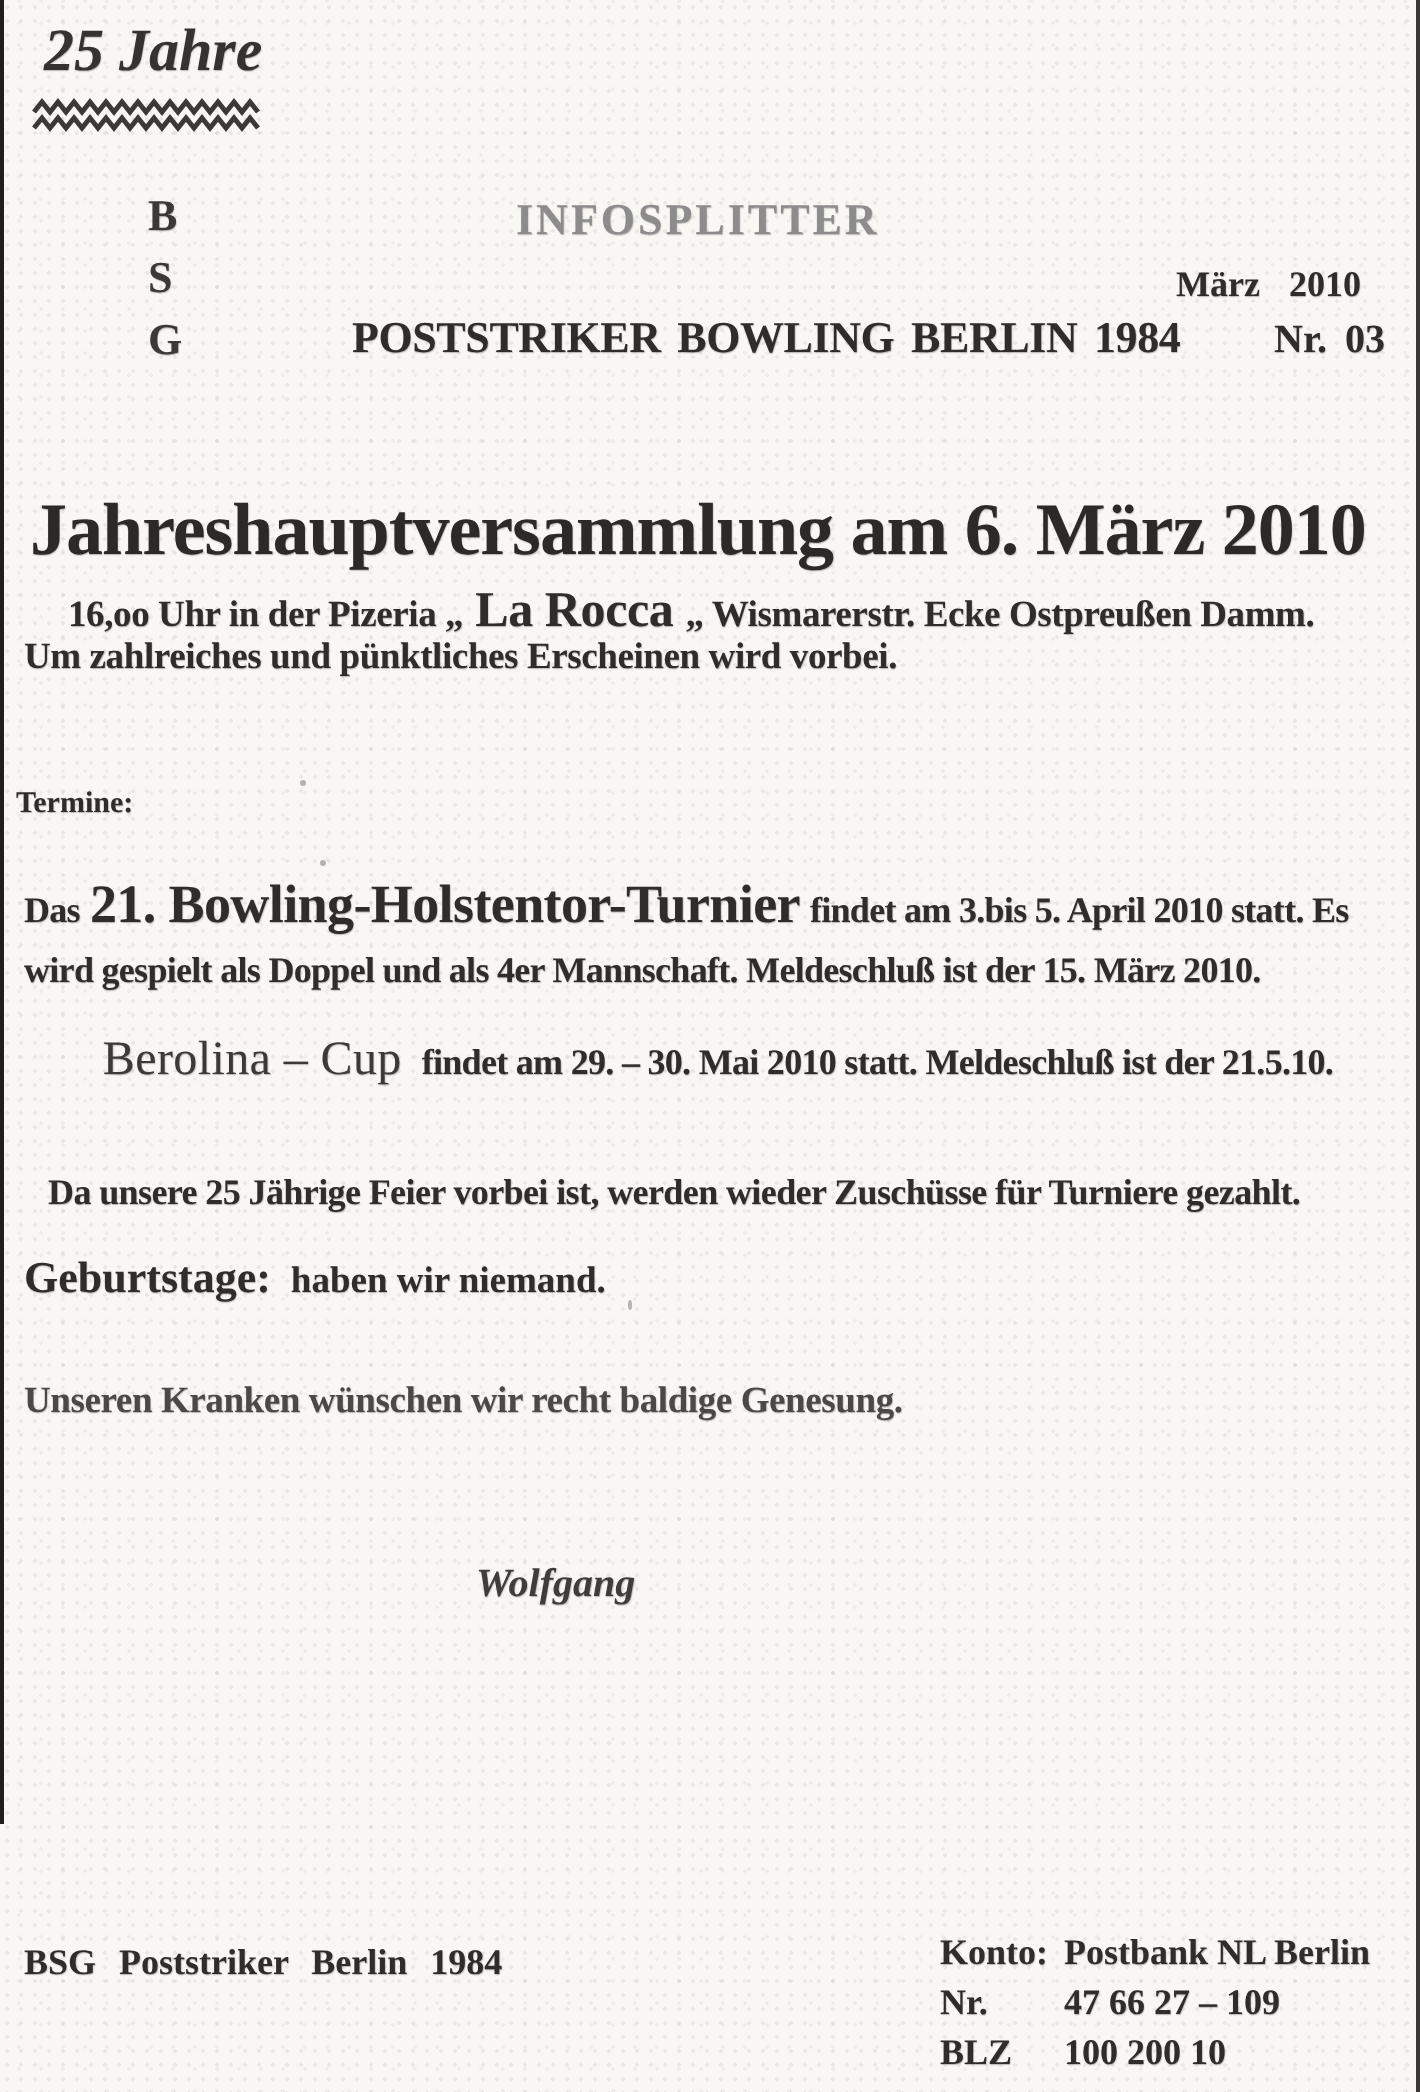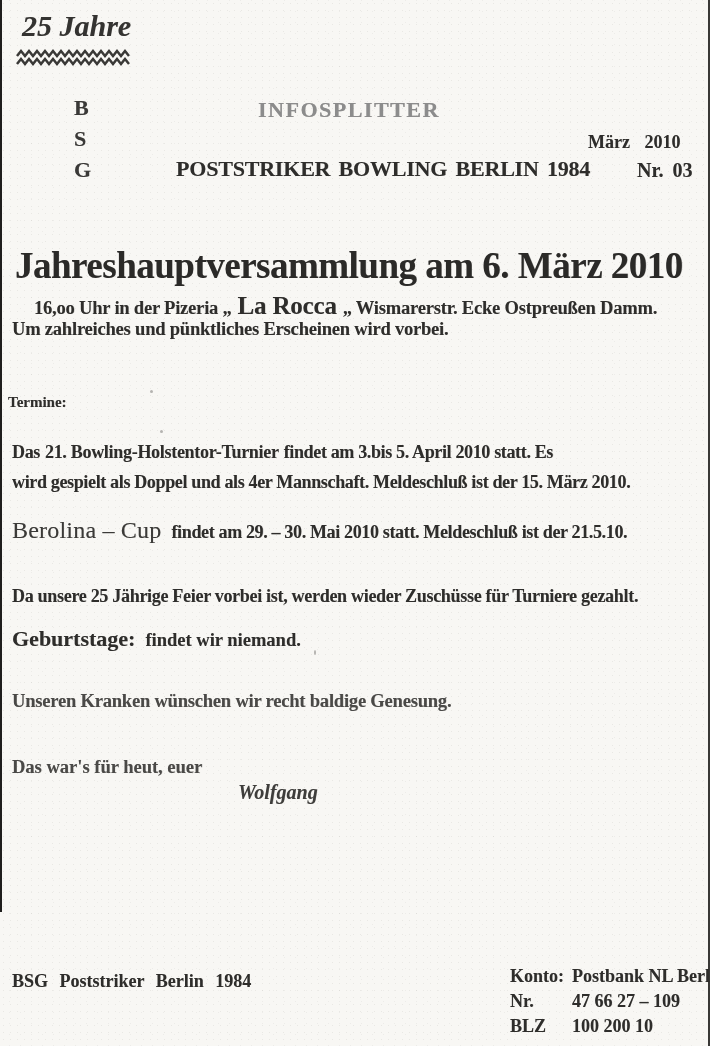--- a/index.html
+++ b/index.html
@@ -82,30 +82,30 @@
     left: 12px; top: 317px;
     font-size: 18.5px; line-height: 25px; font-weight: 700;
     white-space: nowrap; letter-spacing: -0.2px;
   }
   .termine {
     left: 8px; top: 389px;
     font-size: 15px; line-height: 26px; font-weight: 700;
   }
   .event1 { left: 12px; top: 437px; width: 694px; font-weight: 700; }
   .event1 .line { font-size: 18px; line-height: 30px; letter-spacing: -0.35px; white-space: nowrap; }
-  .event-name-big { font-size: 18px; margin: 0 5px; letter-spacing: -0.3px; }
-
-  .event2 { left: 12px; top: 515px; width: 694px; }
+  .event-name-big { font-size: 27px; margin: 0 5px; letter-spacing: -0.3px; }
+
+  .event2 { left: 12px; top: 515px; width: 694px; text-align: center; }
   .event2 .line1 { line-height: 30px; white-space: nowrap; }
   .berolina-name { font-size: 24px; font-weight: 400; color: #3b3a38; letter-spacing: 0.2px; }
   .event2 .rest { font-size: 18px; font-weight: 700; letter-spacing: -0.35px; margin-left: 10px; }
   .event2 .line2 { font-size: 18px; font-weight: 700; line-height: 28px; letter-spacing: -0.2px; color: #3d3c3a; }
 
   .subsidy {
-    left: 12px; top: 584px;
+    left: 24px; top: 584px;
     font-size: 18px; line-height: 25px; font-weight: 700;
     letter-spacing: -0.3px; white-space: nowrap; text-align: center;
   }
   .birthdays { left: 12px; top: 624px; line-height: 30px; white-space: nowrap; }
   .birthdays-label { font-size: 22px; font-weight: 700; }
   .birthdays-text { font-size: 18.5px; font-weight: 700; margin-left: 10px; }
 
   .get-well {
     left: 12px; top: 689px;
     font-size: 18.5px; line-height: 25px; font-weight: 700;
@@ -127,21 +127,21 @@
     left: 12px; top: 969px;
     font-size: 18px; line-height: 24px; font-weight: 700;
     word-spacing: 7px; white-space: nowrap;
   }
   .bank {
     left: 470px; top: 964px;
     font-size: 18px; line-height: 25px; font-weight: 700;
     white-space: nowrap;
   }
   .bank-row { display: flex; }
-  .bank-label { width: 62px; margin-left: 40px; }
+  .bank-label { width: 62px; }
 </style>
 </head>
 <body>
 
 <div class="page">
 
   <div class="abs edge-left"></div>
   <div class="abs edge-right"></div>
   <div class="abs speck" style="left:150px; top:390px; width:3px; height:3px;"></div>
   <div class="abs speck" style="left:160px; top:430px; width:3px; height:3px;"></div>
@@ -185,26 +185,25 @@
 
   <div class="abs event2">
     <div class="line1">
       <span class="berolina-name">Berolina – Cup</span><span class="rest">findet am 29. – 30. Mai 2010 statt. Meldeschluß ist der 21.5.10.</span>
     </div>
   </div>
 
   <div class="abs subsidy">Da unsere 25 Jährige Feier vorbei ist, werden wieder Zuschüsse für Turniere gezahlt.</div>
 
   <div class="abs birthdays">
-    <span class="birthdays-label">Geburtstage:</span><span class="birthdays-text">findet wir niemand.</span>
+    <span class="birthdays-label">Geburtstage:</span><span class="birthdays-text">haben wir niemand.</span>
   </div>
 
   <div class="abs get-well">Unseren Kranken wünschen wir recht baldige Genesung.</div>
 
-  <div class="abs closing">Das war's für heut, euer</div>
   <div class="abs signature">Wolfgang</div>
 
   <div class="abs footer-org">BSG Poststriker Berlin 1984</div>
 
   <div class="abs bank">
     <div class="bank-row">
       <span class="bank-label">Konto:</span>
       <span>Postbank NL Berlin</span>
     </div>
     <div class="bank-row">

